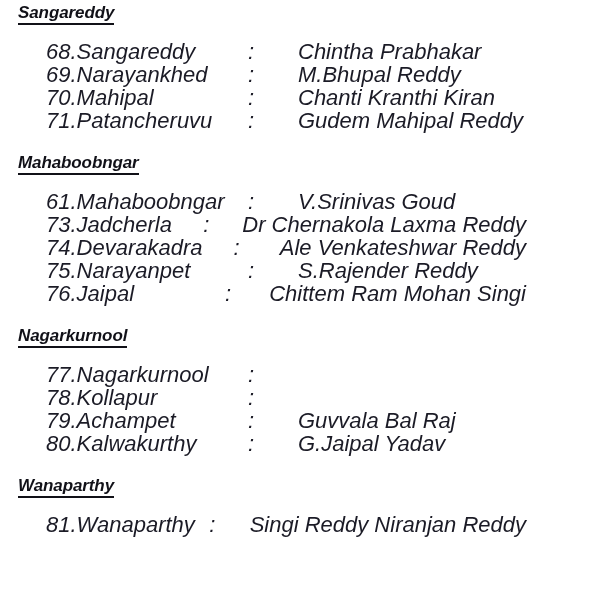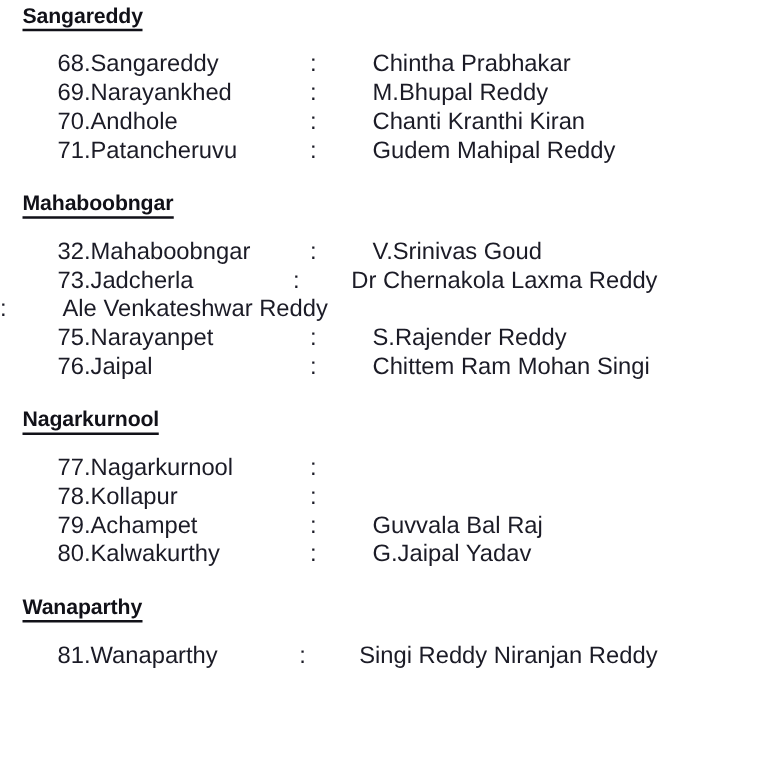--- a/index.html
+++ b/index.html
@@ -12,20 +12,21 @@
     height: 616px;
     font-family: "Liberation Sans", sans-serif;
     color: #1b1b26;
     overflow: hidden;
   }
   .page {
     position: relative;
     width: 526px;
     height: 616px;
     background: #ffffff;
+    font-style: italic;
   }
   .district-section {
     margin: 0;
     padding: 0;
   }
   .district-heading {
     font-size: 17px;
     font-weight: bold;
     color: #111118;
     margin: 0;
@@ -44,21 +45,21 @@
   .constituency-list {
     list-style: none;
     margin: 0;
     padding: 0;
   }
   .constituency-row {
     display: flex;
     align-items: baseline;
     line-height: 23px;
     height: 23px;
-    font-size: 19px;
+    font-size: 22px;
     color: #1b1b26;
     white-space: nowrap;
   }
   .col-index {
     width: 248px;
     padding-left: 46px;
     box-sizing: border-box;
     display: flex;
     align-items: baseline;
   }
@@ -110,21 +111,21 @@
             <span class="col-index">
               <span class="idx-num">69.</span>
               <span class="idx-name">Narayankhed</span>
             </span>
             <span class="col-sep">:</span>
             <span class="col-holder">M.Bhupal Reddy</span>
           </li>
           <li class="constituency-row">
             <span class="col-index">
               <span class="idx-num">70.</span>
-              <span class="idx-name">Andhole</span>
+              <span class="idx-name">Mahipal</span>
             </span>
             <span class="col-sep">:</span>
             <span class="col-holder">Chanti Kranthi Kiran</span>
           </li>
           <li class="constituency-row">
             <span class="col-index">
               <span class="idx-num">71.</span>
               <span class="idx-name">Patancheruvu</span>
             </span>
             <span class="col-sep">:</span>
@@ -134,35 +135,39 @@
         <div class="gap-after-list"></div>
       </div>
       <div class="district-section">
         <div class="heading-row">
           <div class="district-heading"><span class="heading-text">Mahaboobngar</span></div>
         </div>
         <div class="gap-after-heading"></div>
         <ul class="constituency-list">
           <li class="constituency-row">
             <span class="col-index">
-              <span class="idx-num">32.</span>
+              <span class="idx-num">61.</span>
               <span class="idx-name">Mahaboobngar</span>
             </span>
             <span class="col-sep">:</span>
             <span class="col-holder">V.Srinivas Goud</span>
           </li>
           <li class="constituency-row">
             <span class="col-index">
               <span class="idx-num">73.</span>
               <span class="idx-name">Jadcherla</span>
             </span>
             <span class="col-sep">:</span>
             <span class="col-holder">Dr Chernakola Laxma Reddy</span>
           </li>
           <li class="constituency-row">
+            <span class="col-index">
+              <span class="idx-num">74.</span>
+              <span class="idx-name">Devarakadra</span>
+            </span>
             <span class="col-sep">:</span>
             <span class="col-holder">Ale Venkateshwar Reddy</span>
           </li>
           <li class="constituency-row">
             <span class="col-index">
               <span class="idx-num">75.</span>
               <span class="idx-name">Narayanpet</span>
             </span>
             <span class="col-sep">:</span>
             <span class="col-holder">S.Rajender Reddy</span>

